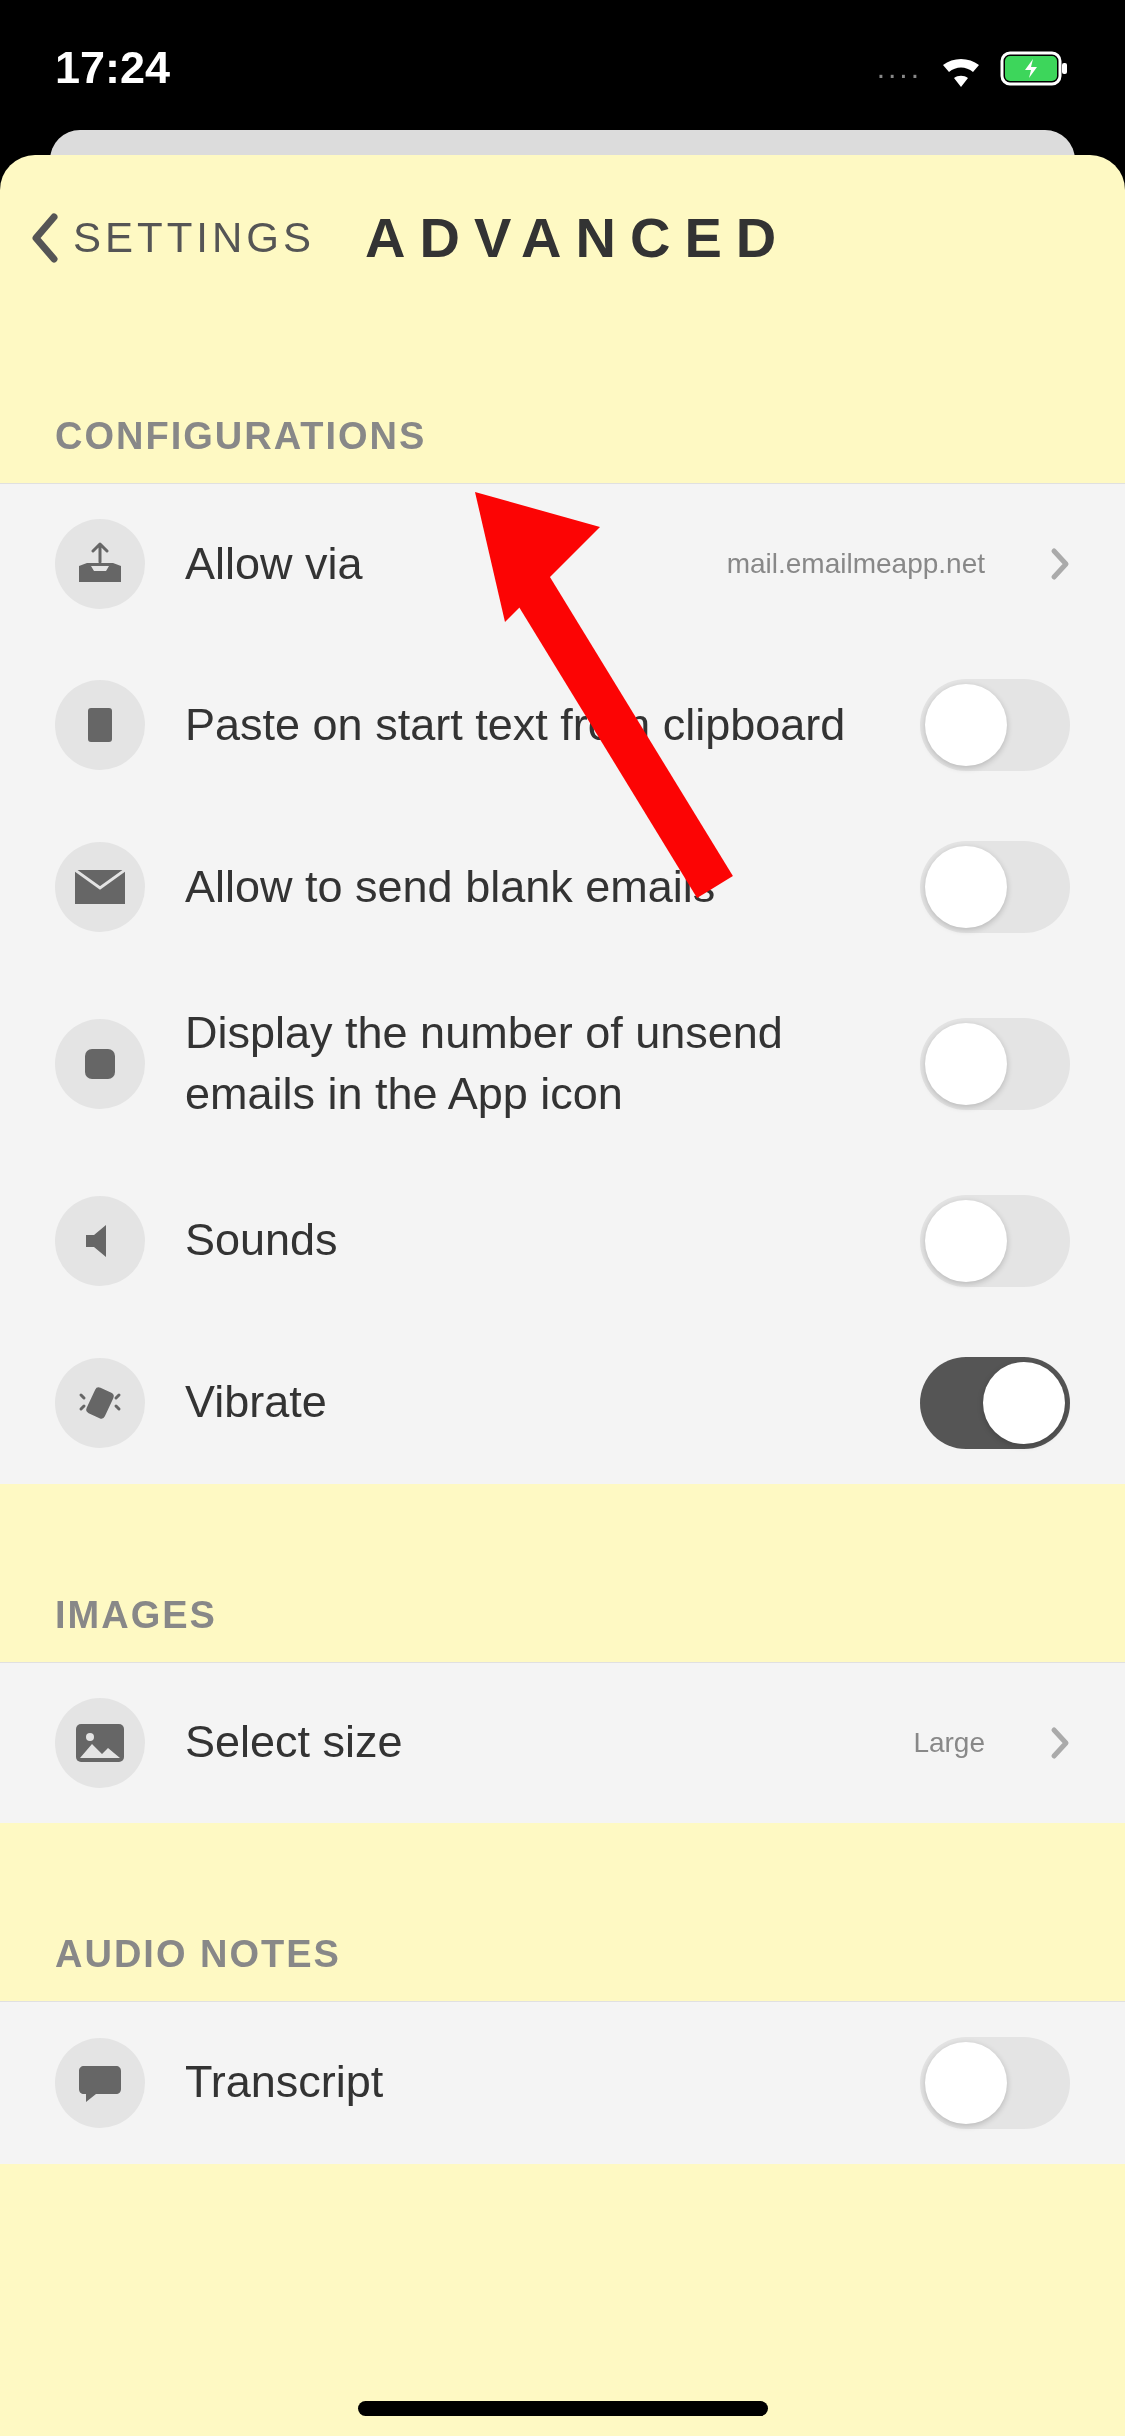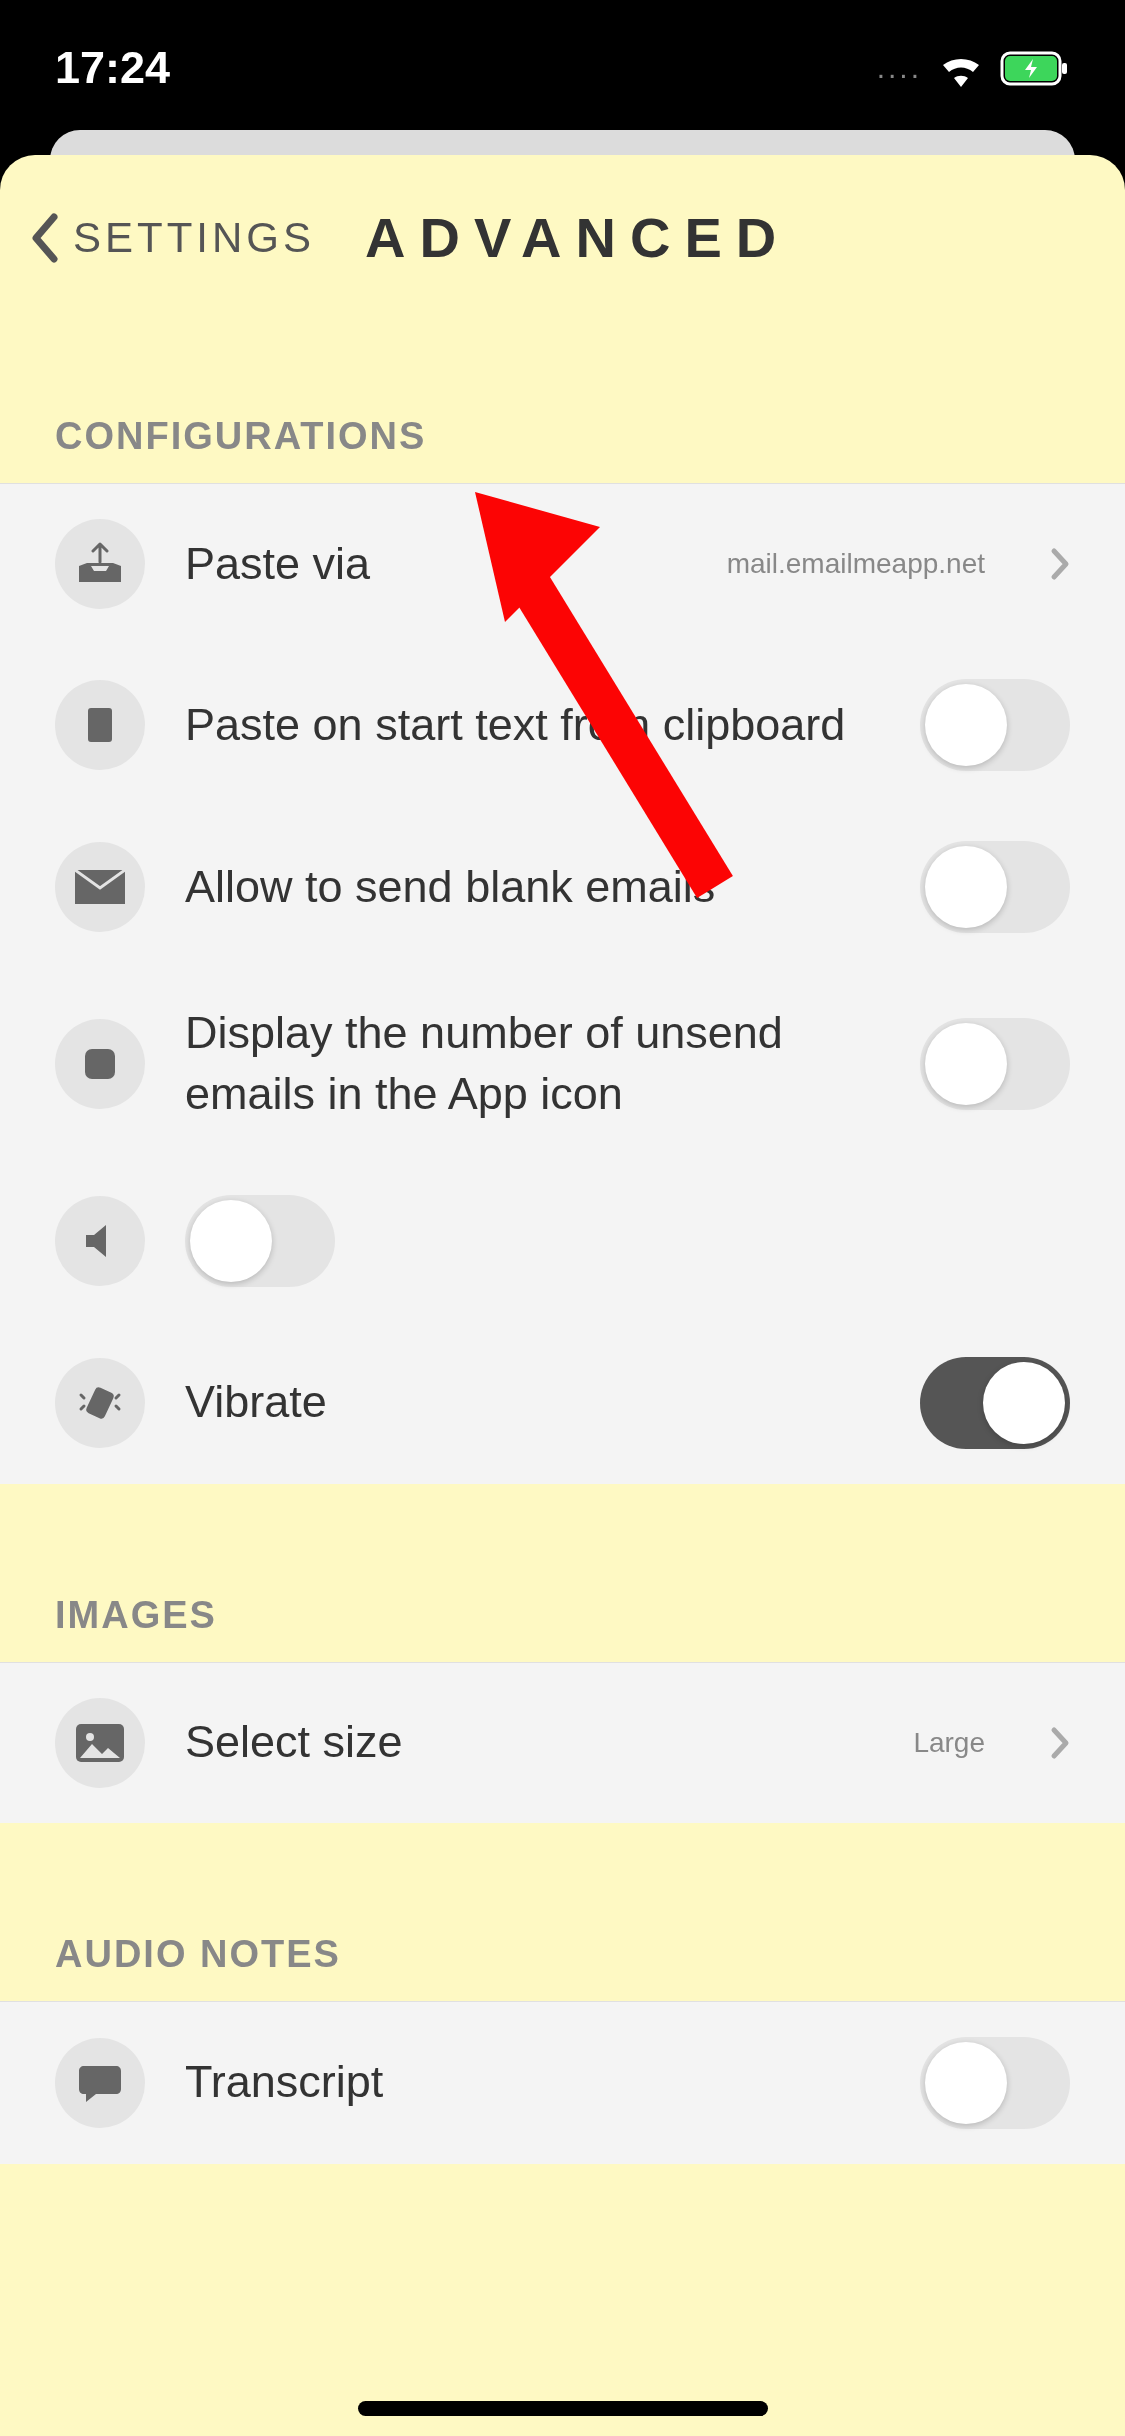--- a/index.html
+++ b/index.html
@@ -211,21 +211,21 @@
   <div class="list">
 
     <div class="list-row">
       <div class="row-icon-circle">
         <svg width="50" height="44" viewBox="0 0 50 44" fill="none" stroke="#666" stroke-width="3" stroke-linejoin="round">
           <path d="M25 2v18M18 9l7-7 7 7" stroke-linecap="round"></path>
           <path d="M4 24l8-3h26l8 3v16H4z" fill="#666" stroke="none"></path>
           <path d="M4 24h12l3 5h12l3-5h12" fill="#e4e4e4" stroke="none"></path>
         </svg>
       </div>
-      <div class="row-label">Paste via</div>
+      <div class="row-label">Allow via</div>
       <div class="row-value">mail.emailmeapp.net</div>
       <svg class="chevron-right" viewBox="0 0 10 17" fill="none" stroke="#aaa" stroke-width="2.5" stroke-linecap="round" stroke-linejoin="round">
         <polyline points="2,2 8,8.5 2,15"></polyline>
       </svg>
     </div>
 
     <div class="list-row">
       <div class="row-icon-circle">
         <svg width="30" height="40" viewBox="0 0 30 40">
           <rect x="3" y="3" width="24" height="34" rx="3" fill="#666"></rect>
@@ -261,20 +261,21 @@
           <div class="toggle-knob"></div>
         </div>
     </div>
 
     <div class="list-row">
       <div class="row-icon-circle">
         <svg width="36" height="40" viewBox="0 0 36 40" fill="#666">
           <path d="M4 14h8l12-10v32l-12-10H4z"></path>
         </svg>
       </div>
+      <div class="row-label">Sounds</div>
       <div class="toggle toggle-off">
           <div class="toggle-knob"></div>
         </div>
     </div>
 
     <div class="list-row">
       <div class="row-icon-circle">
         <svg width="50" height="44" viewBox="0 0 50 44" fill="#666">
           <rect x="15" y="8" width="20" height="28" rx="4" transform="rotate(25 25 22)"></rect>
           <path d="M6 14l3 3M6 28l3-3M44 14l-3 3M44 28l-3-3" stroke="#666" stroke-width="3" stroke-linecap="round"></path>

